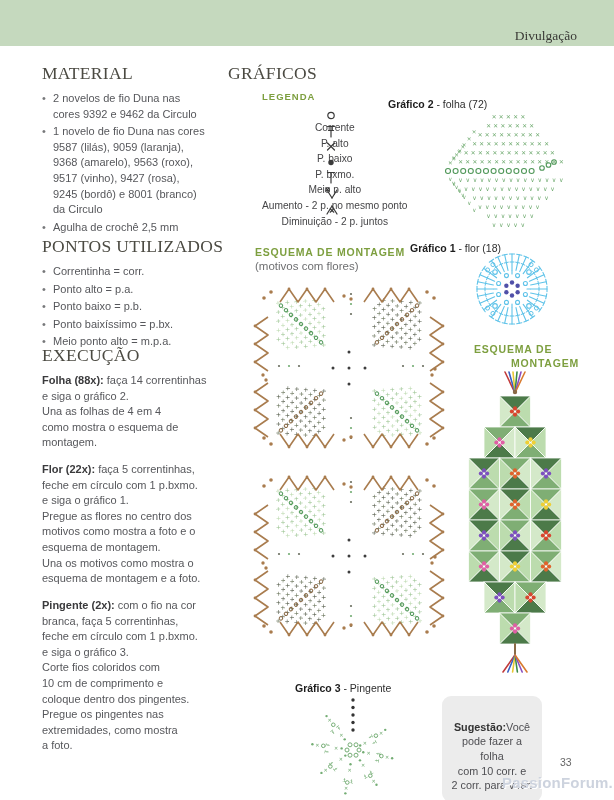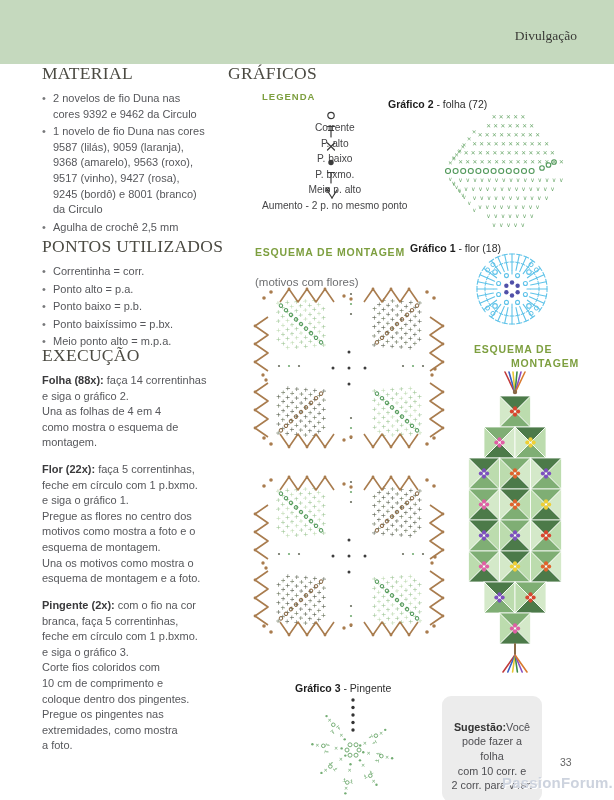--- a/index.html
+++ b/index.html
@@ -1,18 +1,18 @@
 <!DOCTYPE html>
 <html><head>
 <meta charset="utf-8">
 <style>
   html,body{margin:0;padding:0;background:#fff;}
   .page{position:relative;width:614px;height:800px;background:#ffffff;overflow:hidden;
         font-family:"Liberation Sans",sans-serif;}
-  .topbar{position:absolute;left:0;top:0;width:614px;height:64px;}
+  .topbar{position:absolute;left:0;top:0;width:614px;height:46px;}
   .topbar-title{position:absolute;right:37px;top:28px;font-family:"Liberation Serif",serif;
         font-size:13.5px;color:#3a3a36;}
   h2.serif{font-family:"Liberation Serif",serif;font-weight:normal;font-size:17.5px;
         color:#4b4a42;margin:0 0 7px 0;letter-spacing:.3px;}
   .material{position:absolute;left:42px;top:63px;width:202px;}
   .pontos{position:absolute;left:42px;top:236px;width:202px;}
   .execucao{position:absolute;left:42px;top:345px;width:202px;}
   .bullet-row{display:flex;font-size:11px;line-height:1.42;color:#56575b;margin:0 0 2px;}
   .bullet-row .dot{width:11px;flex:none;color:#77787a;}
   .bullet-row .btxt{white-space:pre-line;}
@@ -24,21 +24,21 @@
   .legend-row{display:flex;align-items:center;height:15.6px;flex-direction:column;}
   .legend-row svg{width:16px;height:14px;flex:none;margin-right:5px;}
   .legend-label{font-size:10.2px;color:#454547;white-space:nowrap;}
   .chart-label{position:absolute;font-size:10.5px;color:#2e2e2e;white-space:nowrap;}
   .chart-label b{color:#1c1c1c;}
   #g2label{left:388px;top:98px;}
   #g1label{left:410px;top:242px;}
   #g3label{left:295px;top:682px;}
   .esq1{position:absolute;left:255px;top:245px;}
   .esq-title{font-size:10.5px;font-weight:bold;letter-spacing:.8px;line-height:1.35;}
-  .esq-sub{font-size:11.5px;color:#6e6f71;margin-top:17px;}
+  .esq-sub{font-size:11.5px;color:#6e6f71;margin-top:1px;}
   .esq2{position:absolute;left:474px;top:342px;}
   svg.diagram{position:absolute;}
   svg text{font-family:"DejaVu Sans",sans-serif;}
   #leaf-chart{left:398px;top:105px;width:212px;height:132px;}
   #flower-chart{left:450px;top:227px;width:124px;height:124px;}
   #square1{left:238px;top:273px;width:222px;height:190px;}
   #square2{left:238px;top:461px;width:222px;height:190px;}
   #strip-chart{left:452px;top:362px;width:126px;height:312px;}
   #star-chart{left:288px;top:694px;width:130px;height:106px;}
   .sugestao{position:absolute;left:442px;top:696px;width:100px;background:#ececec;
@@ -177,20 +177,29 @@
           <span class="legend-label">Meio p. alto</span>
         </div>
         <div class="legend-row">
           <svg viewBox="0 0 16 14">
             <line x1="3.0" y1="4.0" x2="8.0" y2="12.0" stroke="#3a3a3a" stroke-width="1.2" stroke-linecap="round"></line>
             <line x1="13.0" y1="4.0" x2="8.0" y2="12.0" stroke="#3a3a3a" stroke-width="1.2" stroke-linecap="round"></line>
             <line x1="1.8" y1="1.8" x2="5.2" y2="5.2" stroke="#3a3a3a" stroke-width="1.2" stroke-linecap="round"></line>
             <line x1="5.2" y1="1.8" x2="1.8" y2="5.2" stroke="#3a3a3a" stroke-width="1.2" stroke-linecap="round"></line>
           </svg>
           <span class="legend-label">Aumento - 2 p. no mesmo ponto</span>
+        </div>
+        <div class="legend-row">
+          <svg viewBox="0 0 16 14">
+            <line x1="3.0" y1="12.0" x2="8.0" y2="4.0" stroke="#3a3a3a" stroke-width="1.2" stroke-linecap="round"></line>
+            <line x1="13.0" y1="12.0" x2="8.0" y2="4.0" stroke="#3a3a3a" stroke-width="1.2" stroke-linecap="round"></line>
+            <line x1="6.2" y1="6.8" x2="9.8" y2="10.2" stroke="#3a3a3a" stroke-width="1.2" stroke-linecap="round"></line>
+            <line x1="9.8" y1="6.8" x2="6.2" y2="10.2" stroke="#3a3a3a" stroke-width="1.2" stroke-linecap="round"></line>
+          </svg>
+          <span class="legend-label">Diminuição - 2 p. juntos</span>
         </div>
       </div>
   </div>
 
   <div class="chart-label" id="g2label">
     <b>Gráfico 2</b><span> - folha (72)</span>
   </div>
   <svg class="diagram" id="leaf-chart" viewBox="0 0 212 132">
       <text x="96.0" y="14.0" font-size="6.2" fill="#74ad74" text-anchor="middle">✕</text>
       <text x="103.2" y="14.0" font-size="6.2" fill="#74ad74" text-anchor="middle">✕</text>

